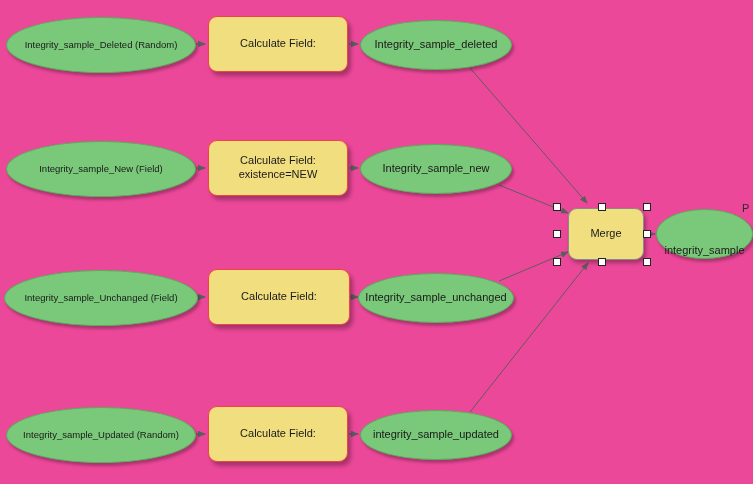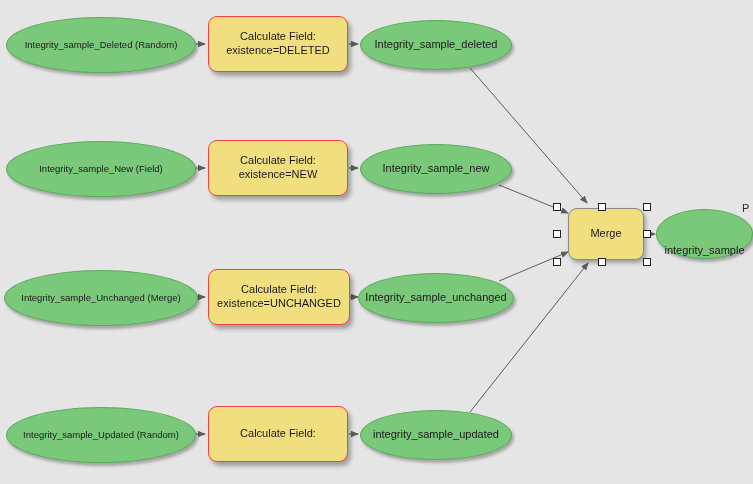--- a/index.html
+++ b/index.html
@@ -8,21 +8,21 @@
     padding: 0;
     background: #f7f7f7;
   }
   body {
     font-family: "Liberation Sans", sans-serif;
   }
   #canvas {
     position: relative;
     width: 753px;
     height: 484px;
-    background: #e5e5e5;
+    background: #ec4899;
     overflow: hidden;
   }
   #edges {
     position: absolute;
     left: 0;
     top: 0;
     width: 753px;
     height: 484px;
     pointer-events: none;
     z-index: 1;
@@ -128,43 +128,41 @@
     <line x1="470" y1="412" x2="588" y2="263" stroke="#5d5d5d" stroke-width="1.0" marker-end="url(#arrow)"></line>
 
     <line x1="644" y1="234" x2="655" y2="234" stroke="#5d5d5d" stroke-width="1.2" marker-end="url(#arrow)"></line>
   </svg>
 
   <div class="node ellipse small-text" style="left:6px; top:17px; width:190px; height:56px;">
     <span class="lbl">Integrity_sample_Deleted (Random)</span>
   </div>
   <div class="node process" style="left:208px; top:16px; width:140px; height:56px; flex-direction:column;">
     <span class="lbl">Calculate Field:</span>
-    <span class="lbl">existence=DELETED</span>
   </div>
   <div class="node ellipse" style="left:360px; top:20px; width:152px; height:50px;">
     <span class="lbl">Integrity_sample_deleted</span>
   </div>
 
   <div class="node ellipse small-text" style="left:6px; top:141px; width:190px; height:56px;">
     <span class="lbl">Integrity_sample_New (Field)</span>
   </div>
   <div class="node process" style="left:208px; top:140px; width:140px; height:56px; flex-direction:column;">
     <span class="lbl">Calculate Field:</span>
     <span class="lbl">existence=NEW</span>
   </div>
   <div class="node ellipse" style="left:360px; top:144px; width:152px; height:50px;">
     <span class="lbl">Integrity_sample_new</span>
   </div>
 
   <div class="node ellipse small-text" style="left:4px; top:270px; width:194px; height:56px;">
-    <span class="lbl">Integrity_sample_Unchanged (Merge)</span>
+    <span class="lbl">Integrity_sample_Unchanged (Field)</span>
   </div>
   <div class="node process" style="left:208px; top:269px; width:142px; height:56px; flex-direction:column;">
     <span class="lbl">Calculate Field:</span>
-    <span class="lbl">existence=UNCHANGED</span>
   </div>
   <div class="node ellipse" style="left:358px; top:273px; width:156px; height:50px;">
     <span class="lbl">Integrity_sample_unchanged</span>
   </div>
 
   <div class="node ellipse small-text" style="left:6px; top:407px; width:190px; height:56px;">
     <span class="lbl">Integrity_sample_Updated (Random)</span>
   </div>
   <div class="node process" style="left:208px; top:406px; width:140px; height:56px; flex-direction:column;">
     <span class="lbl">Calculate Field:</span>

